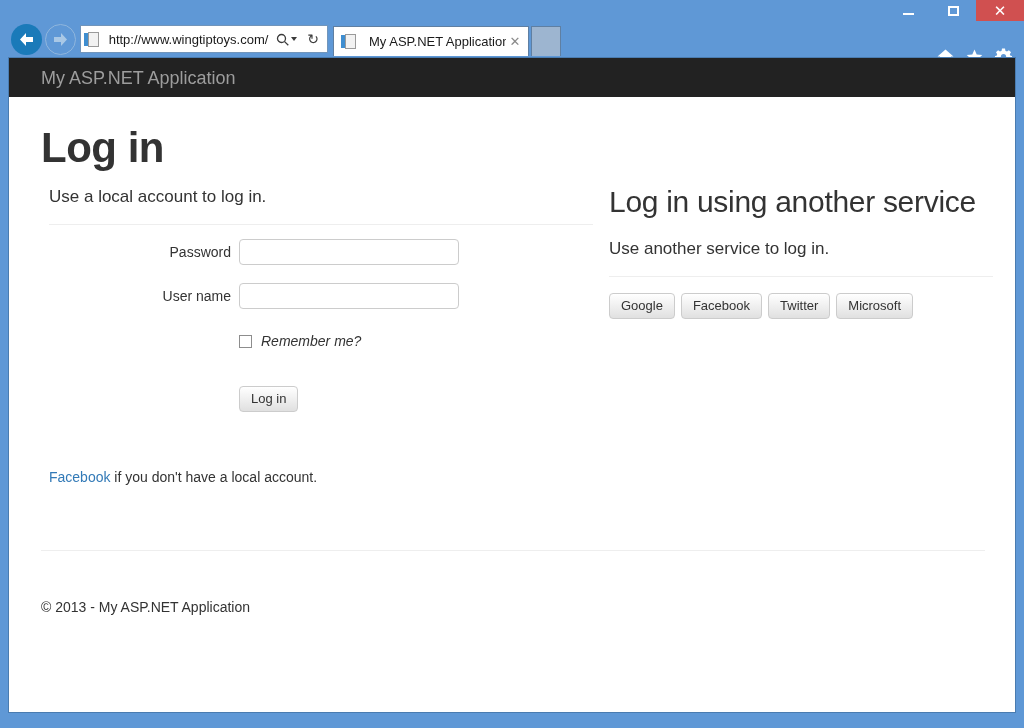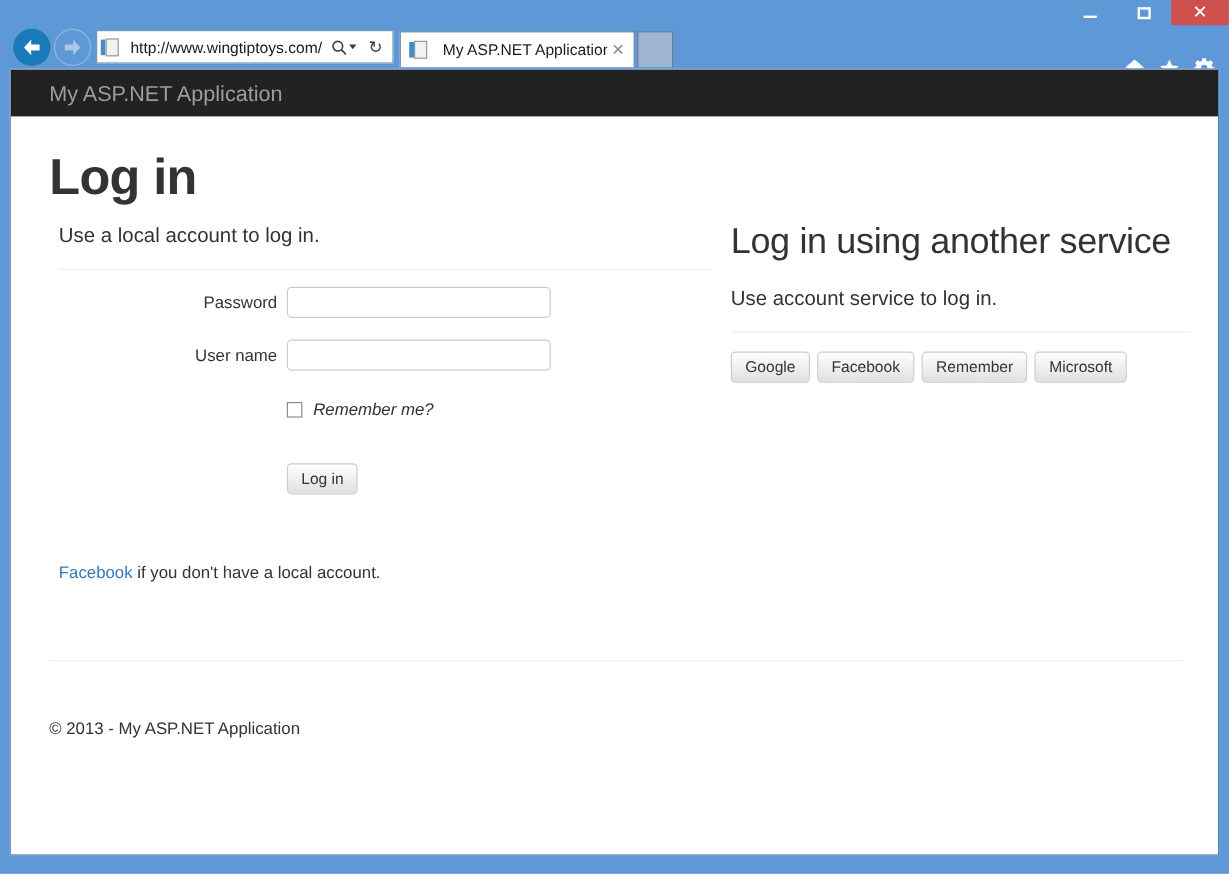--- a/index.html
+++ b/index.html
@@ -338,27 +338,27 @@
             <button class="btn btn-login">Log in</button>
           </div>
 
           <p class="register-line">
             <a href="#">Facebook</a><span> if you don't have a local account.</span>
           </p>
         </section>
 
         <section class="col-right">
           <h2 class="service-title">Log in using another service</h2>
-          <h4 class="service-note">Use account service to log in.</h4>
+          <h4 class="service-note">Use another service to log in.</h4>
           <hr class="rule">
 
           <div class="services-row">
             <button class="btn">Google</button>
             <button class="btn">Facebook</button>
-            <button class="btn">Remember</button>
+            <button class="btn">Twitter</button>
             <button class="btn">Microsoft</button>
           </div>
         </section>
 
       </div>
     </div>
 
     <footer class="page-footer">
       <hr>
       <p>© 2013 - My ASP.NET Application</p>

